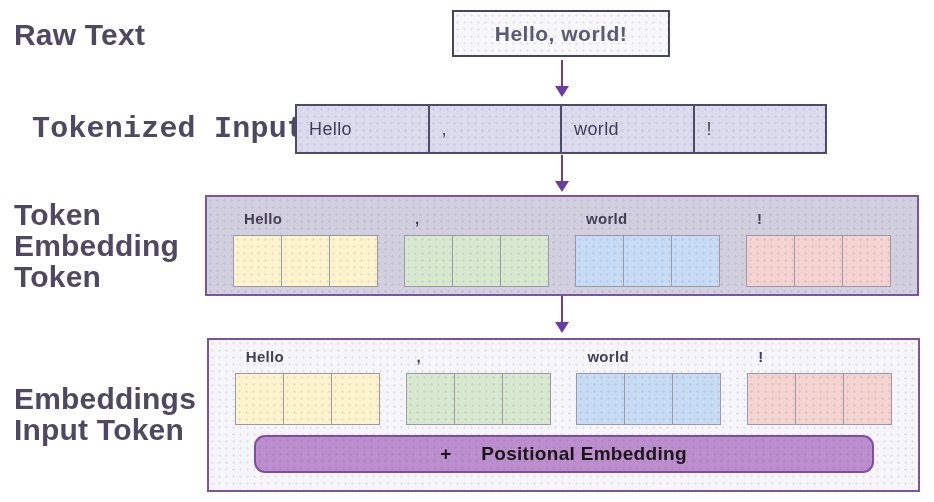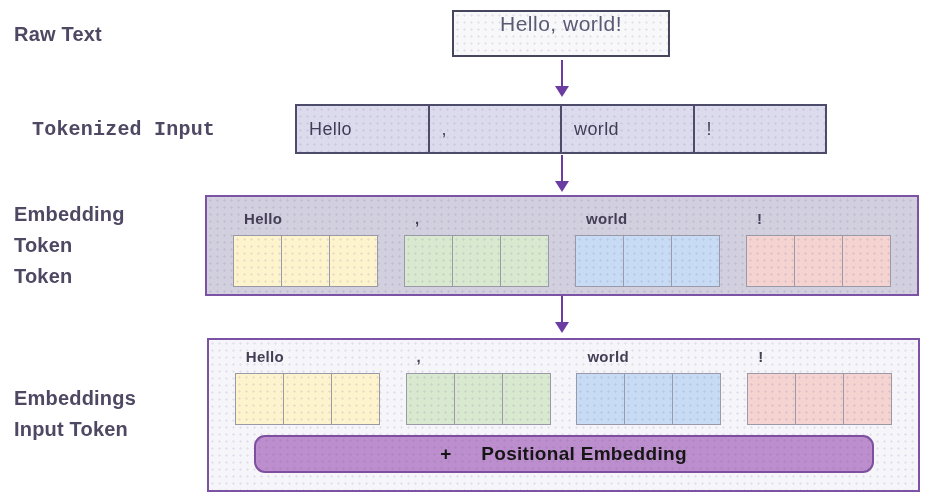--- a/index.html
+++ b/index.html
@@ -11,28 +11,28 @@
   .canvas { position: absolute; left: 0; top: 0; width: 934px; height: 502px; background: #ffffff; }
 
   
   .dots {
     background-image: radial-gradient(rgba(70,60,110,0.10) 1px, rgba(0,0,0,0) 1.2px);
     background-size: 7px 7px;
   }
 
   .stage-label {
     position: absolute;
-    font-size: 20px; font-weight: bold; color: #4e4863;
+    font-size: 30px; font-weight: bold; color: #4e4863;
     letter-spacing: 0.2px; line-height: 31px; white-space: nowrap;
   }
 
   .raw-box {
     position: absolute; left: 452px; top: 10px; width: 218px; height: 47px;
     background-color: #f8f8fb; border: 2px solid #45455e;
-    display: flex; justify-content: center;
+    display: flex; align-items: center; justify-content: center; font-weight: bold;
   }
   .raw-box span { font-size: 21px; color: #5a5a74; letter-spacing: 0.5px; }
 
   .arrow { position: absolute; width: 22px; display: flex; flex-direction: column; align-items: center; }
   .arrow .shaft { width: 2px; flex: 1 1 auto; }
   .arrow .head {
     width: 0; height: 0;
     border-left: 7px solid transparent; border-right: 7px solid transparent;
     border-top: 11px solid #6b3da2;
   }
@@ -108,22 +108,22 @@
       <span>!</span>
     </div>
   </div>
 
   <div class="arrow" style="left:551px; top:155px; height:37px;">
     <div class="shaft" style="background-color: rgb(107, 61, 162);"></div>
     <div class="head" style="border-top-color: rgb(107, 61, 162);"></div>
   </div>
 
   <div class="stage-label" style="left:14px; top:199px;">
+    <div>Token</div>
     <div>Embedding</div>
-    <div>Token</div>
     <div>Token</div>
   </div>
 
   <div class="embed-box tel dots">
     <div class="embed-groups">
       <div class="embed-group">
         <div class="embed-token-label">Hello</div>
         <div class="embed-cells">
           <div class="embed-cell dots" style="background-color: rgb(253, 243, 205);"></div>
           <div class="embed-cell dots" style="background-color: rgb(253, 243, 205);"></div>

